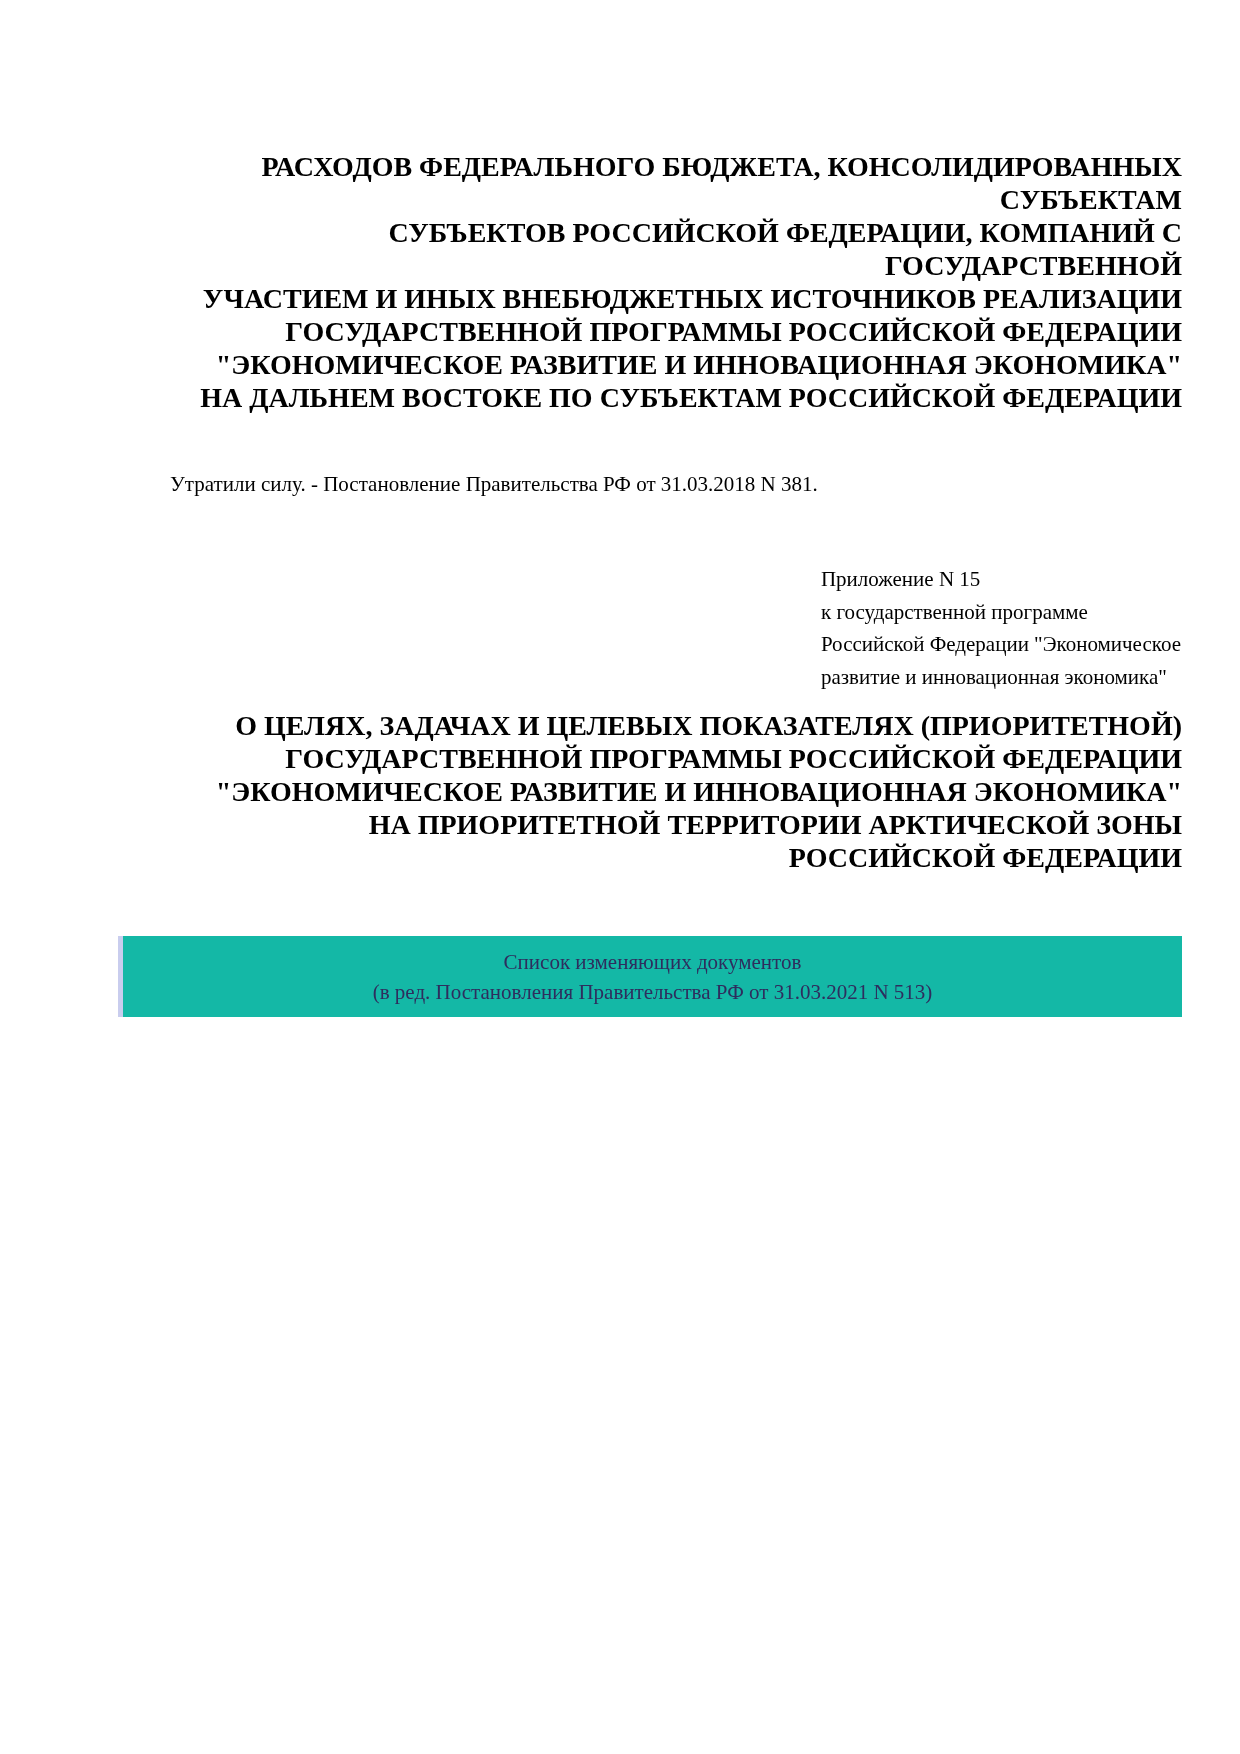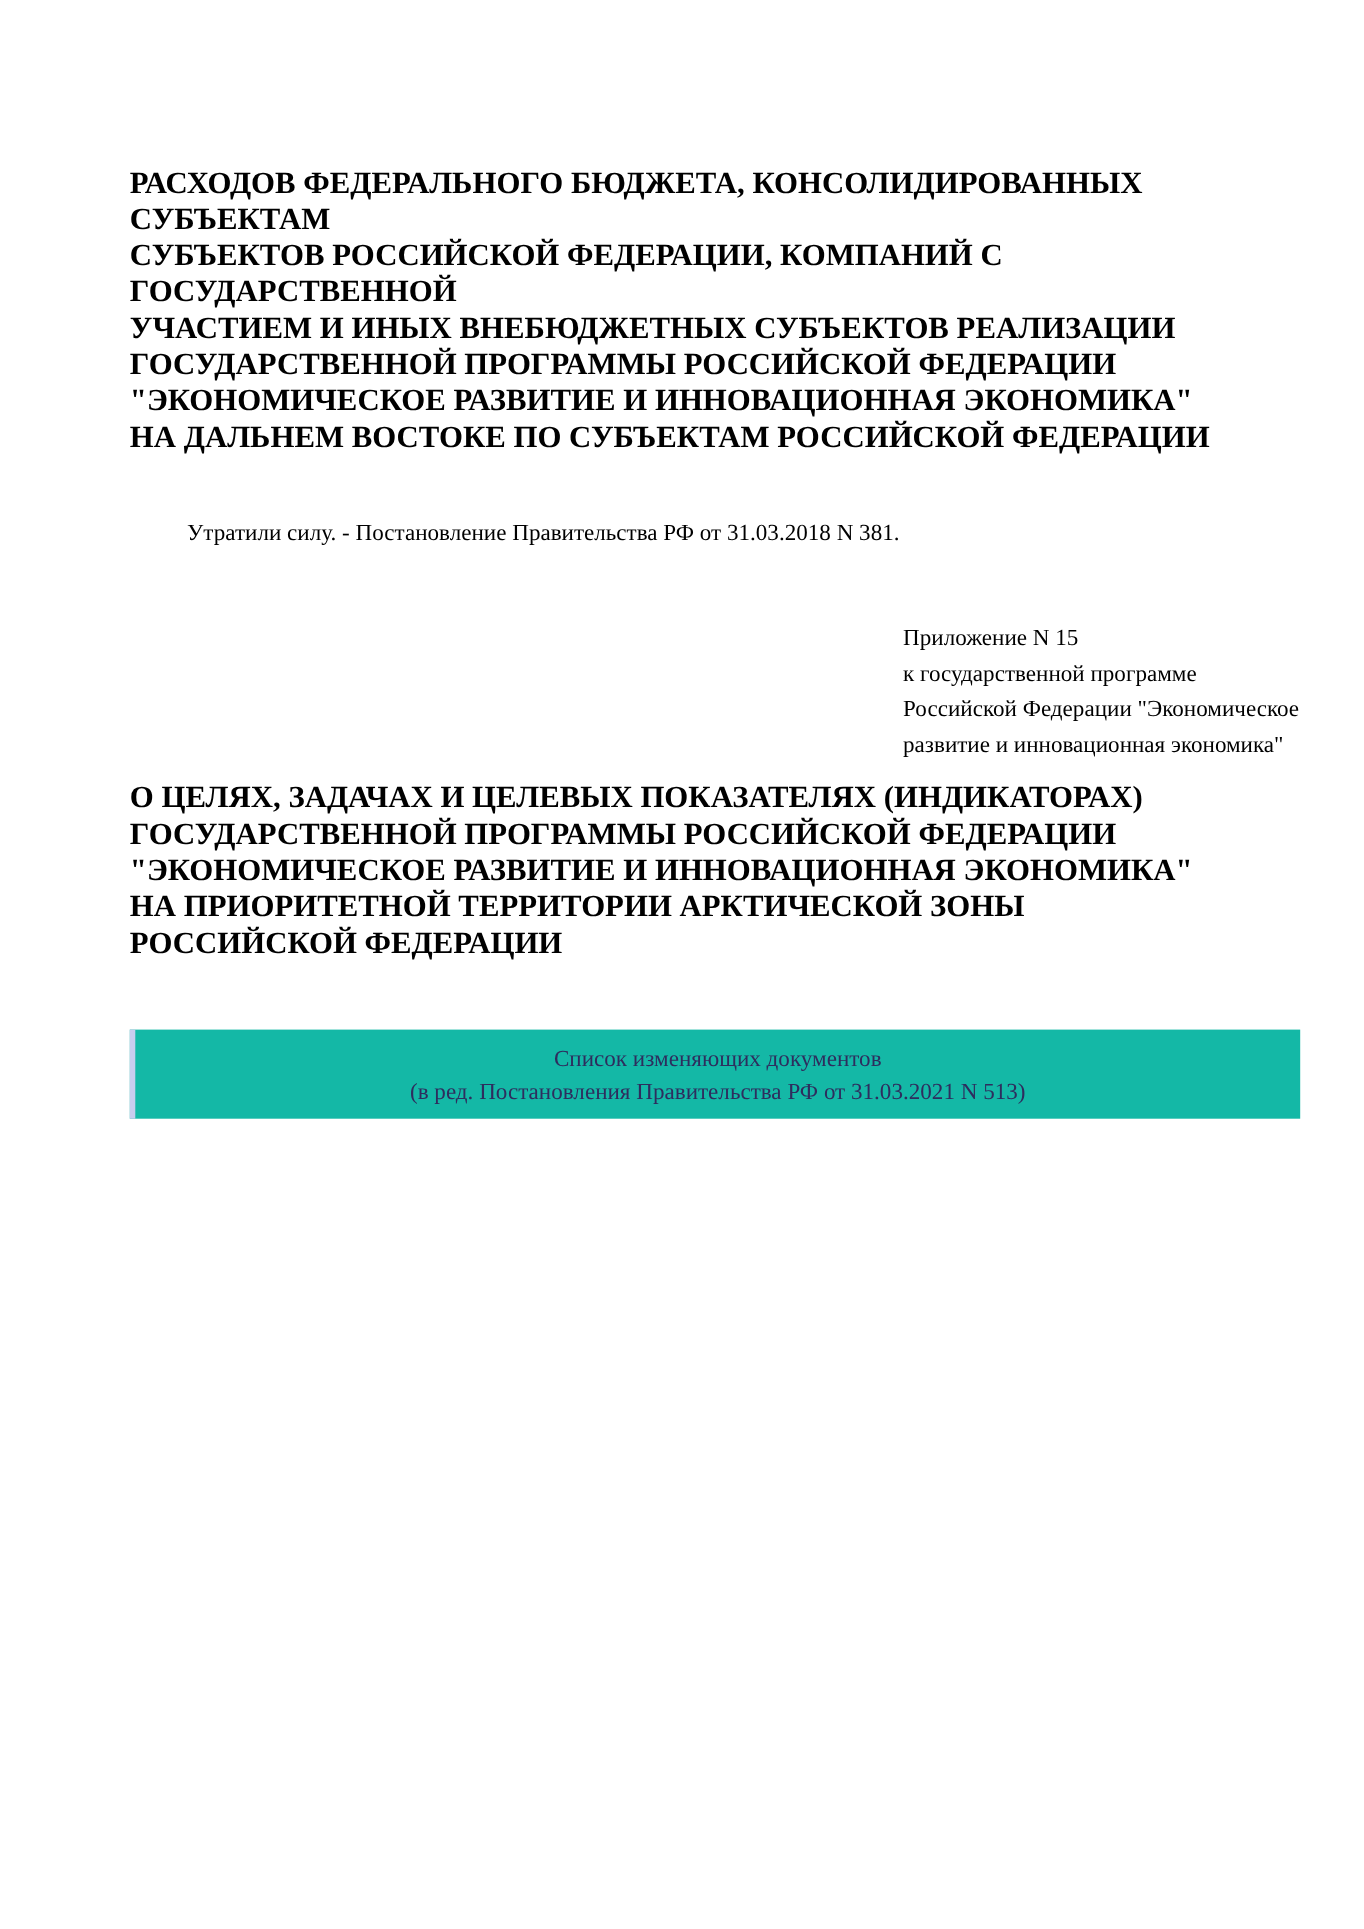--- a/index.html
+++ b/index.html
@@ -16,21 +16,21 @@
       color: #000000;
     }
     .page {
       position: absolute;
       left: 118px;
       top: 0;
       width: 1064px;
     }
     .heading {
       font-weight: bold;
-      text-align: left;
+      text-align: right;
       font-size: 28px;
       line-height: 33px;
       margin: 0;
     }
     .heading .line {
       display: block;
       white-space: nowrap;
     }
     #heading-1 {
       position: absolute;
@@ -87,37 +87,37 @@
 </head>
 <body>
 
 <div class="page">
 
   <h1 class="heading" id="heading-1">
     <span class="line">РАСХОДОВ ФЕДЕРАЛЬНОГО БЮДЖЕТА, КОНСОЛИДИРОВАННЫХ</span>
     <span class="line">СУБЪЕКТАМ</span>
     <span class="line">СУБЪЕКТОВ РОССИЙСКОЙ ФЕДЕРАЦИИ, КОМПАНИЙ С</span>
     <span class="line">ГОСУДАРСТВЕННОЙ</span>
-    <span class="line">УЧАСТИЕМ И ИНЫХ ВНЕБЮДЖЕТНЫХ СУБЪЕКТОВ РЕАЛИЗАЦИИ</span>
+    <span class="line">УЧАСТИЕМ И ИНЫХ ВНЕБЮДЖЕТНЫХ ИСТОЧНИКОВ РЕАЛИЗАЦИИ</span>
     <span class="line">ГОСУДАРСТВЕННОЙ ПРОГРАММЫ РОССИЙСКОЙ ФЕДЕРАЦИИ</span>
     <span class="line">"ЭКОНОМИЧЕСКОЕ РАЗВИТИЕ И ИННОВАЦИОННАЯ ЭКОНОМИКА"</span>
     <span class="line">НА ДАЛЬНЕМ ВОСТОКЕ ПО СУБЪЕКТАМ РОССИЙСКОЙ ФЕДЕРАЦИИ</span>
   </h1>
 
   <p class="note">Утратили силу. - Постановление Правительства РФ от 31.03.2018 N 381.</p>
 
   <div class="appendix">
     <span class="line">Приложение N 15</span>
     <span class="line">к государственной программе</span>
     <span class="line">Российской Федерации "Экономическое</span>
     <span class="line">развитие и инновационная экономика"</span>
   </div>
 
   <h1 class="heading" id="heading-2">
-    <span class="line">О ЦЕЛЯХ, ЗАДАЧАХ И ЦЕЛЕВЫХ ПОКАЗАТЕЛЯХ (ИНДИКАТОРАХ)</span>
+    <span class="line">О ЦЕЛЯХ, ЗАДАЧАХ И ЦЕЛЕВЫХ ПОКАЗАТЕЛЯХ (ПРИОРИТЕТНОЙ)</span>
     <span class="line">ГОСУДАРСТВЕННОЙ ПРОГРАММЫ РОССИЙСКОЙ ФЕДЕРАЦИИ</span>
     <span class="line">"ЭКОНОМИЧЕСКОЕ РАЗВИТИЕ И ИННОВАЦИОННАЯ ЭКОНОМИКА"</span>
     <span class="line">НА ПРИОРИТЕТНОЙ ТЕРРИТОРИИ АРКТИЧЕСКОЙ ЗОНЫ</span>
     <span class="line">РОССИЙСКОЙ ФЕДЕРАЦИИ</span>
   </h1>
 
   <div class="changes-box">
     <span class="line">Список изменяющих документов</span>
     <span class="line">(в ред. Постановления Правительства РФ от 31.03.2021 N 513)</span>
   </div>

